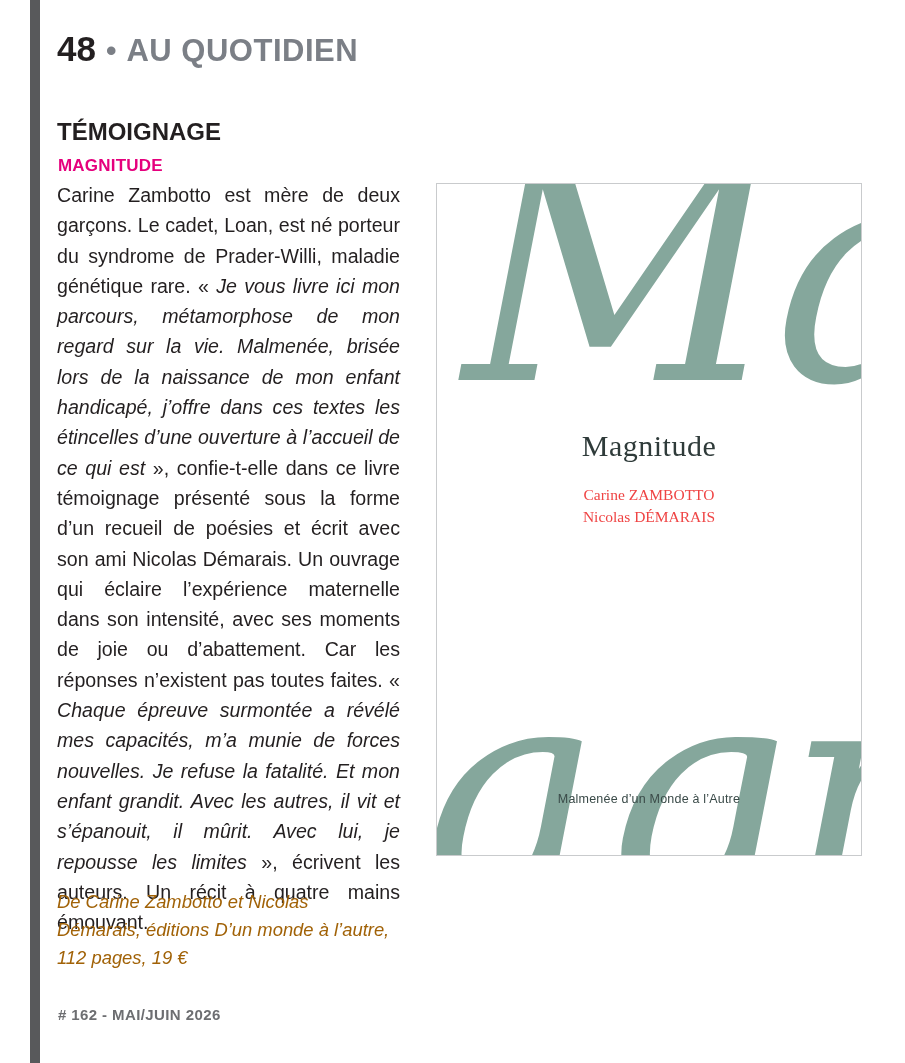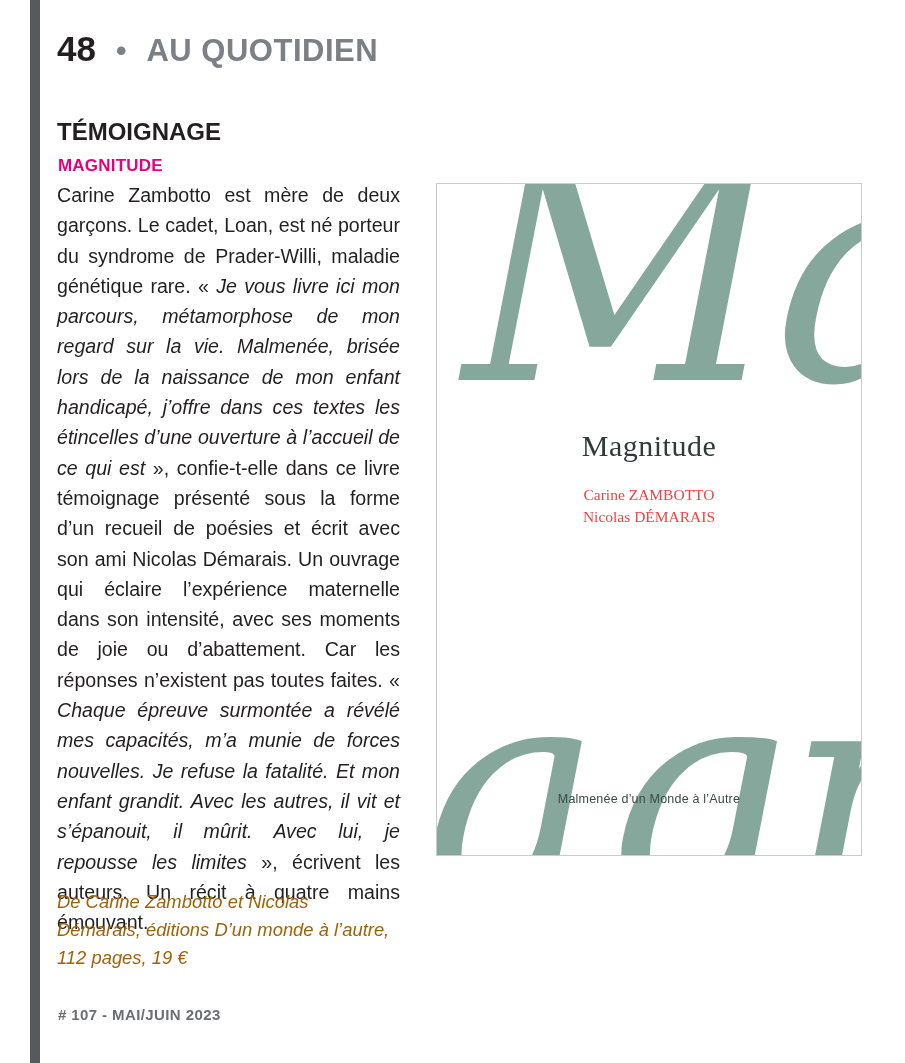--- a/index.html
+++ b/index.html
@@ -32,21 +32,21 @@
     background: #58595b;
   }
 
   
   .running-head {
     position: absolute;
     left: 57px;
     top: 29px;
     display: flex;
     align-items: baseline;
-    gap: 11px;
+    gap: 1px;
     white-space: nowrap;
   }
   .rh-number {
     font-size: 35px;
     font-weight: bold;
     color: #231f20;
     letter-spacing: 0px;
   }
   .rh-sep {
     font-size: 30px;
@@ -199,21 +199,21 @@
     <span class="rh-title">AU QUOTIDIEN</span>
   </div>
 
   <div class="kicker">TÉMOIGNAGE</div>
   <div class="subkicker">MAGNITUDE</div>
 
   <div class="body-col">Carine Zambotto est mère de deux garçons. Le cadet, Loan, est né porteur du syndrome de Prader-Willi, maladie génétique rare. « <i>Je vous livre ici mon parcours, métamorphose de mon regard sur la vie. Malmenée, brisée lors de la naissance de mon enfant handicapé, j’offre dans ces textes les étincelles d’une ouverture à l’accueil de ce qui est</i> », confie-t-elle dans ce livre témoignage présenté sous la forme d’un recueil de poésies et écrit avec son ami Nicolas Démarais. Un ouvrage qui éclaire l’expérience maternelle dans son intensité, avec ses moments de joie ou d’abattement. Car les réponses n’existent pas toutes faites. « <i>Chaque épreuve surmontée a révélé mes capacités, m’a munie de forces nouvelles. Je refuse la fatalité. Et mon enfant grandit. Avec les autres, il vit et s’épanouit, il mûrit. Avec lui, je repousse les limites</i> », écrivent les auteurs. Un récit à quatre mains émouvant.</div>
 
   <div class="credit">De Carine Zambotto et Nicolas Démarais, éditions D’un monde à l’autre, 112 pages, 19 €</div>
 
-  <div class="folio"># 107 - MAI/JUIN 2023</div>
+  <div class="folio"># 162 - MAI/JUIN 2026</div>
 
   <div class="cover">
     <div class="cover-script script-top">Magn</div>
     <div class="cover-script script-bottom">agnitu</div>
     <div class="cover-title">Magnitude</div>
     <div class="cover-authors">
       <div>Carine ZAMBOTTO</div>
       <div>Nicolas DÉMARAIS</div>
     </div>
     <div class="cover-publisher">Malmenée d’un Monde à l’Autre</div>

